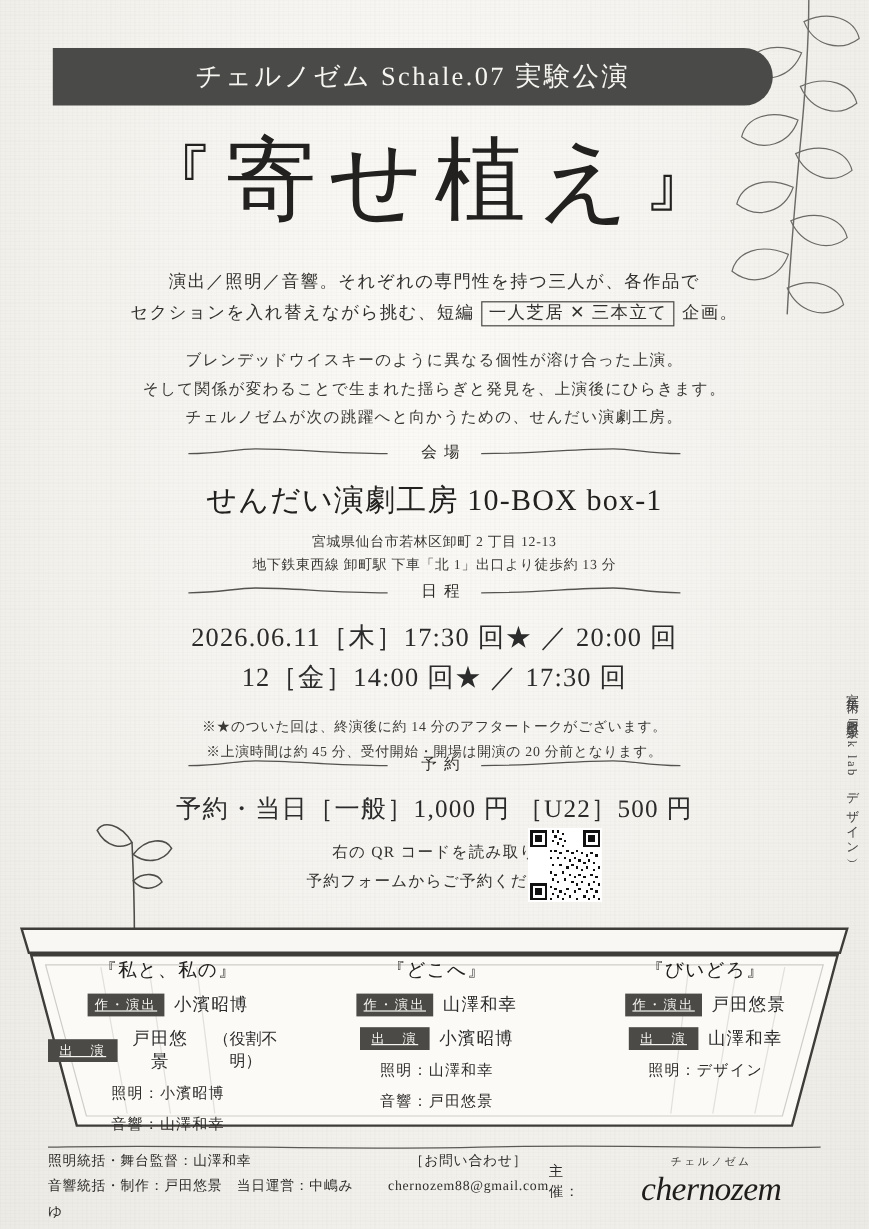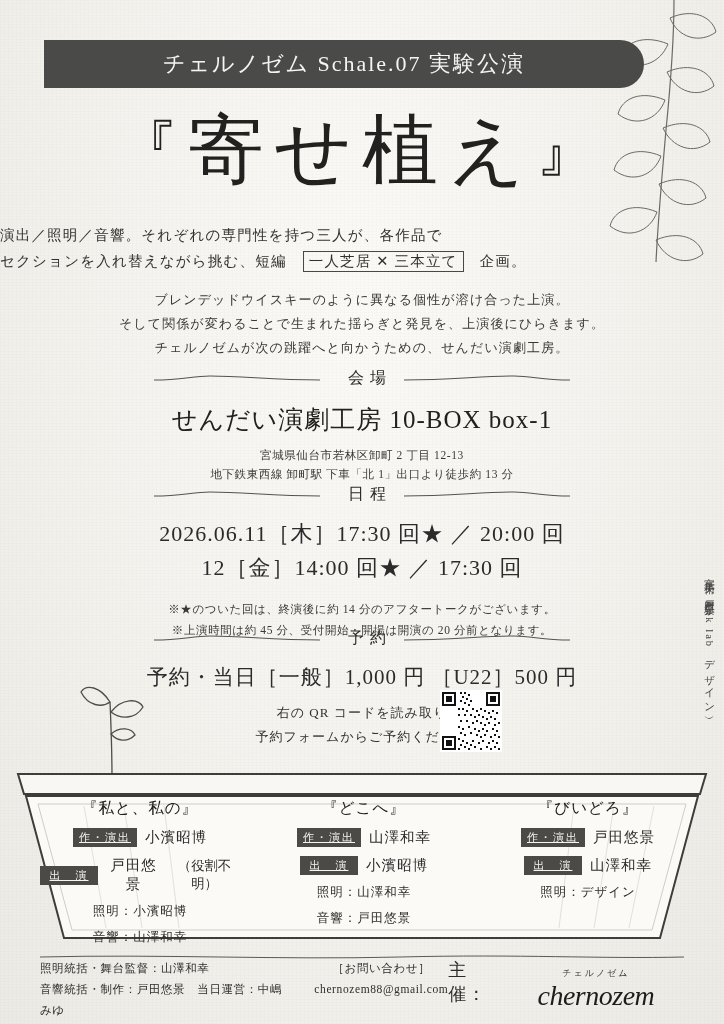--- a/index.html
+++ b/index.html
@@ -44,37 +44,37 @@
     font-size:76px;
     letter-spacing:10px;
     color:#23211f;
     font-family:"Liberation Serif", serif;
     white-space:nowrap;
   }
   .title .br{font-size:62px;vertical-align:6px;}
 
   
   .lead{
-    position:absolute;left:0;right:0;top:222px;
+    position:absolute;left:0;right:0;top:222px;text-align:center;
     font-size:14.5px;line-height:26px;letter-spacing:1.2px;color:#33312f;
   }
   .lead .boxed{
-    border:1px solid #4a4845;padding:0 5px;margin:0 16px;display:inline-block;line-height:19px;
+    border:1px solid #4a4845;padding:0 5px;margin:0 6px;display:inline-block;line-height:19px;
   }
   .lead2{
     position:absolute;left:0;right:0;top:288px;text-align:center;
     font-size:13px;line-height:24px;letter-spacing:1.1px;color:#3a3835;
   }
 
   
   .sec{position:absolute;left:0;right:0;text-align:center;}
   .sec-head{
     display:flex;align-items:center;justify-content:center;gap:10px;
   }
-  .sec-head .lbl{font-size:16px;letter-spacing:6px;color:#2b2926;margin-left:16px;}
+  .sec-head .lbl{font-size:13px;letter-spacing:6px;color:#2b2926;margin-left:16px;}
   .rule{width:170px;height:10px;position:relative;}
   .rule svg{display:block;}
 
   .venue{position:absolute;left:0;right:0;top:368px;}
   .venue-name{margin-top:14px;font-size:25px;letter-spacing:1px;color:#23211f;}
   .venue-addr{margin-top:10px;font-size:11.5px;line-height:19px;letter-spacing:.6px;color:#3b3936;}
 
   .sched{position:absolute;left:0;right:0;top:484px;}
   .sched-l1{margin-top:14px;font-size:22px;letter-spacing:1px;}
   .sched-l2{margin-top:4px;font-size:22px;letter-spacing:1px;}
@@ -129,21 +129,21 @@
   .foot-rule{
     position:absolute;left:40px;top:946px;width:644px;height:6px;
   }
   .footer{
     position:absolute;left:40px;top:958px;width:644px;height:60px;
     display:flex;align-items:flex-start;justify-content:space-between;
   }
   .f-left{font-size:11.5px;line-height:21px;letter-spacing:.6px;color:#2f2d2b;}
   .f-mid{font-size:11.5px;line-height:21px;letter-spacing:.6px;text-align:center;color:#2f2d2b;margin-left:24px;}
   .f-right{display:flex;align-items:flex-end;gap:6px;}
-  .f-right .host{font-size:18px;letter-spacing:1px;padding-bottom:6px;}
+  .f-right .host{font-size:12px;letter-spacing:1px;padding-bottom:6px;}
   .logo-wrap{position:relative;text-align:center;}
   .logo-kana{font-size:9px;letter-spacing:2px;color:#3a3835;margin-bottom:-4px;}
   .logo{
     font-family:"Liberation Serif", serif;
     font-style:italic;font-size:28px;letter-spacing:-0.5px;color:#1f1d1b;text-align:right;
   }
 
   
   .branch{position:absolute;right:0;top:0;width:200px;height:280px;}
 </style>

